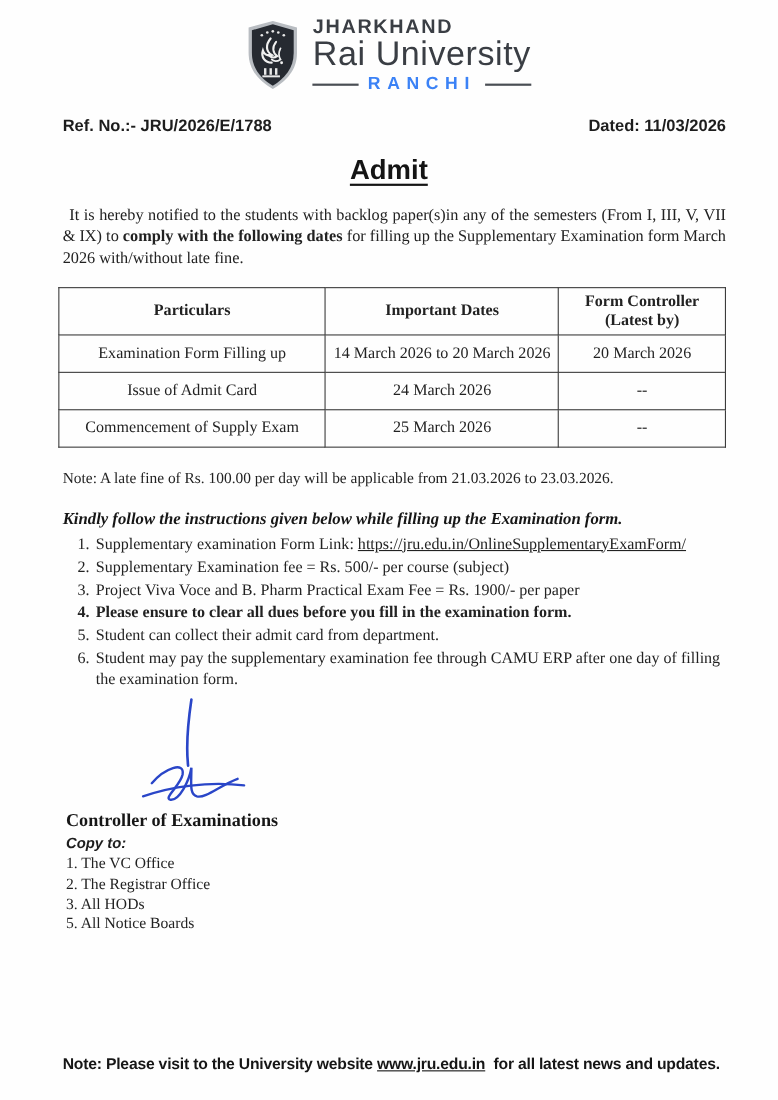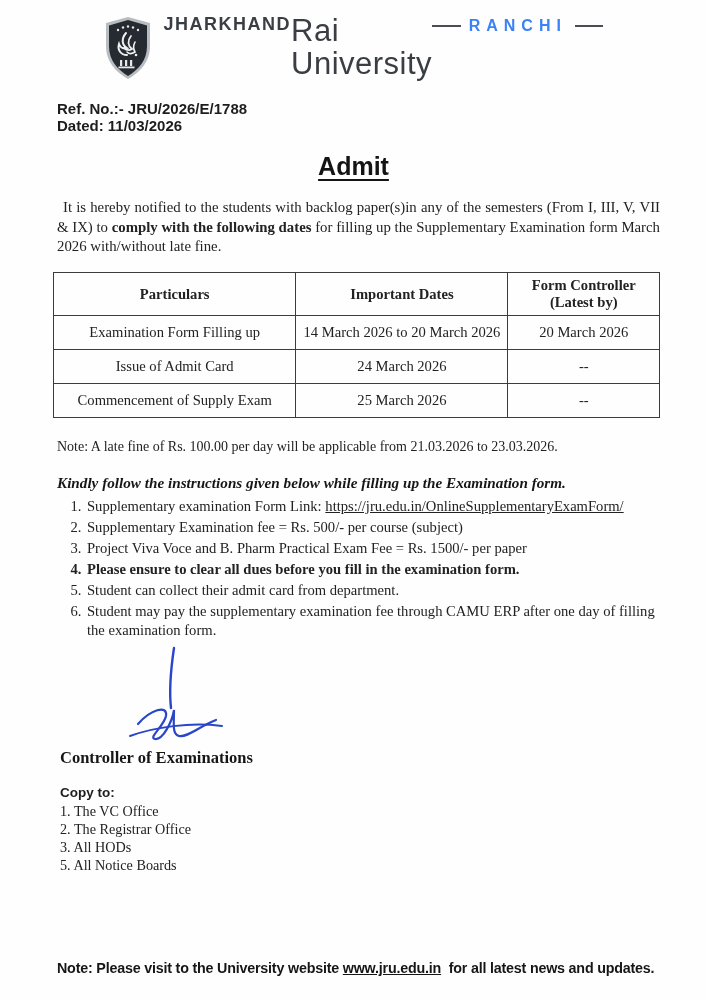--- a/index.html
+++ b/index.html
@@ -11,42 +11,41 @@
     color:#2b2b2b;
     font-family:"Liberation Serif", serif;
     overflow:hidden;
   }
   
   .logo-wrap{
     display:flex;justify-content:center;align-items:center;
     gap:12px;padding-top:15px;
   }
   .shield{width:48px;height:64px;flex:0 0 auto;}
-  .logo-text{display:flex;flex-direction:row;align-items:flex-start;}
+  .logo-text{display:flex;flex-direction:column;align-items:flex-start;}
   .logo-line1{
     font-family:"Liberation Sans", sans-serif;font-weight:bold;
     font-size:18px;letter-spacing:1.5px;color:#3a3e44;line-height:1.0;
   }
   .logo-line2{
     font-family:"Liberation Sans", sans-serif;font-weight:normal;
     font-size:31px;color:#3a3e44;line-height:1.05;letter-spacing:0.5px;
   }
   .logo-line3-row{display:flex;align-items:center;gap:8px;width:100%;margin-top:2px;}
   .logo-rule{flex:1;height:2px;background:#4a4e54;}
   .logo-line3{
     font-family:"Liberation Sans", sans-serif;font-weight:bold;
     font-size:16px;letter-spacing:6px;color:#3b82f6;
   }
   
   .meta-row{
     display:flex;justify-content:space-between;
     margin:20px 47px 0 57px;
     font-family:"Liberation Sans", sans-serif;font-weight:bold;font-size:15px;
     color:#1d1d1d;
-    flex-direction:column;
   }
   
   .title{
     text-align:center;margin-top:18px;
     font-family:"Liberation Sans", sans-serif;font-weight:bold;font-size:25px;
     text-decoration:underline;text-underline-offset:4px;color:#141414;
   }
   
   .intro{
     margin:17px 47px 0 57px;
@@ -89,21 +88,21 @@
   a.doc-link{color:#222;text-decoration:underline;cursor:pointer;}
   
   .sig-block{margin:6px 0 0 60px;}
   .sig-svg{display:block;margin-left:40px;}
   .sig-name{
     font-weight:bold;font-size:16.5px;color:#161616;margin-top:2px;
     font-family:"Liberation Serif", serif;
   }
   .copy-head{
     font-family:"Liberation Sans", sans-serif;font-weight:bold;
-    font-size:13.5px;color:#1d1d1d;margin-top:17px;
+    font-size:13.5px;color:#1d1d1d;margin-top:3px;font-style:italic;
   }
   ul.copy-list{list-style:none;margin:2px 0 0 0;padding:0;font-size:14.2px;line-height:1.28;color:#222;}
   
   .footer-note{
     position:absolute;left:57px;bottom:24px;right:40px;
     font-family:"Liberation Sans", sans-serif;font-weight:bold;font-size:14.3px;
     color:#161616;letter-spacing:-0.2px;
   }
   .footer-note a.doc-link{font-weight:bold;color:#161616;}
 </style>
@@ -182,21 +181,21 @@
       </tr>
     </tbody>
   </table>
 
   <div class="late-note">Note: A late fine of Rs. 100.00 per day will be applicable from 21.03.2026 to 23.03.2026.</div>
 
   <div class="instr-head">Kindly follow the instructions given below while filling up the Examination form.</div>
   <ol class="instr">
     <li><span>Supplementary examination Form Link: </span><a class="doc-link">https://jru.edu.in/OnlineSupplementaryExamForm/</a></li>
     <li>Supplementary Examination fee = Rs. 500/- per course (subject)</li>
-    <li>Project Viva Voce and B. Pharm Practical Exam Fee = Rs. 1500/- per paper</li>
+    <li>Project Viva Voce and B. Pharm Practical Exam Fee = Rs. 1900/- per paper</li>
     <li class="bold-item">Please ensure to clear all dues before you fill in the examination form.</li>
     <li>Student can collect their admit card from department.</li>
     <li>Student may pay the supplementary examination fee through CAMU ERP after one day of filling the examination form.</li>
   </ol>
 
   <div class="sig-block">
     <svg class="sig-svg" width="150" height="100" viewBox="0 0 150 100">
       <path d="M74 2 C71 22 69 44 71 62" fill="none" stroke="#2a46c8" stroke-width="2.4" stroke-linecap="round"></path>
       <path d="M38 78 C50 64 68 58 66 70 C64 80 48 92 55 93 C63 94 72 76 74 64 C74 78 72 88 79 90 C87 92 100 80 116 74" fill="none" stroke="#2a46c8" stroke-width="2.2" stroke-linecap="round"></path>
       <path d="M30 90 C55 81 90 76 122 80" fill="none" stroke="#2a46c8" stroke-width="2" stroke-linecap="round"></path>

